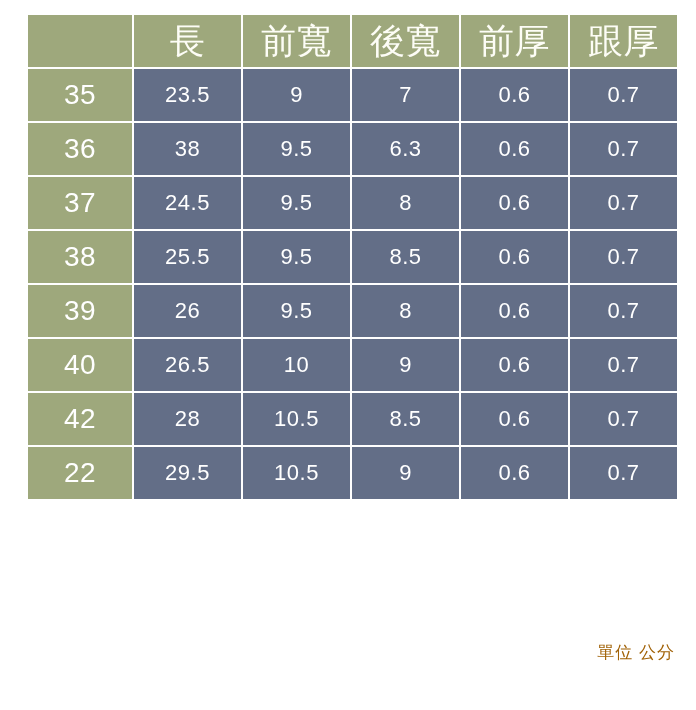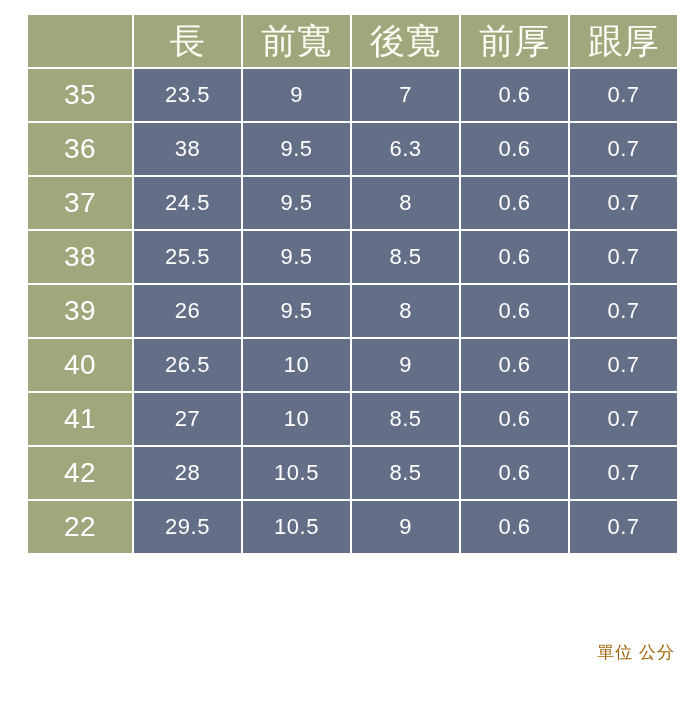--- a/index.html
+++ b/index.html
@@ -156,28 +156,20 @@
         </tr>
         <tr>
           <th class="row-header">40</th>
           <td class="value-cell">26.5</td>
           <td class="value-cell">10</td>
           <td class="value-cell">9</td>
           <td class="value-cell">0.6</td>
           <td class="value-cell">0.7</td>
         </tr>
         <tr>
-          <th class="row-header">41</th>
-          <td class="value-cell">27</td>
-          <td class="value-cell">10</td>
-          <td class="value-cell">8.5</td>
-          <td class="value-cell">0.6</td>
-          <td class="value-cell">0.7</td>
-        </tr>
-        <tr>
           <th class="row-header">42</th>
           <td class="value-cell">28</td>
           <td class="value-cell">10.5</td>
           <td class="value-cell">8.5</td>
           <td class="value-cell">0.6</td>
           <td class="value-cell">0.7</td>
         </tr>
         <tr>
           <th class="row-header">22</th>
           <td class="value-cell">29.5</td>

